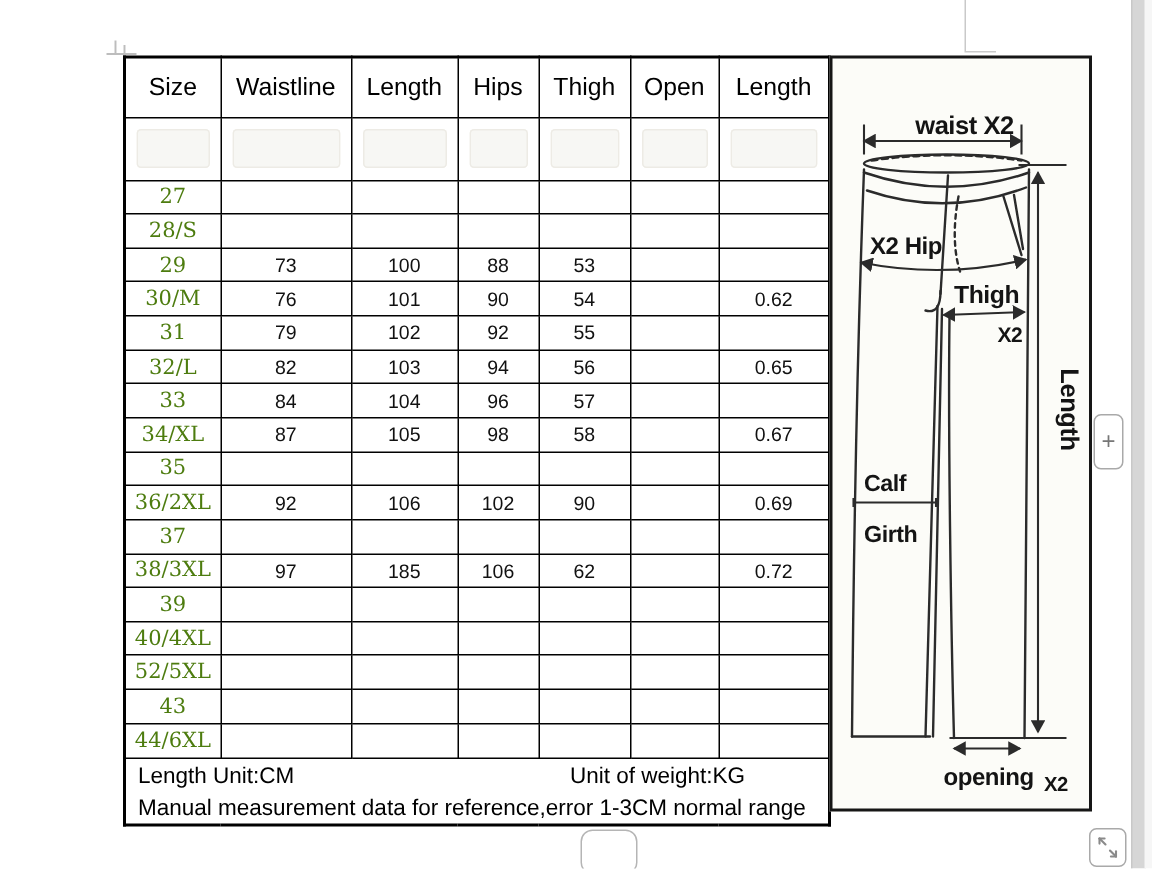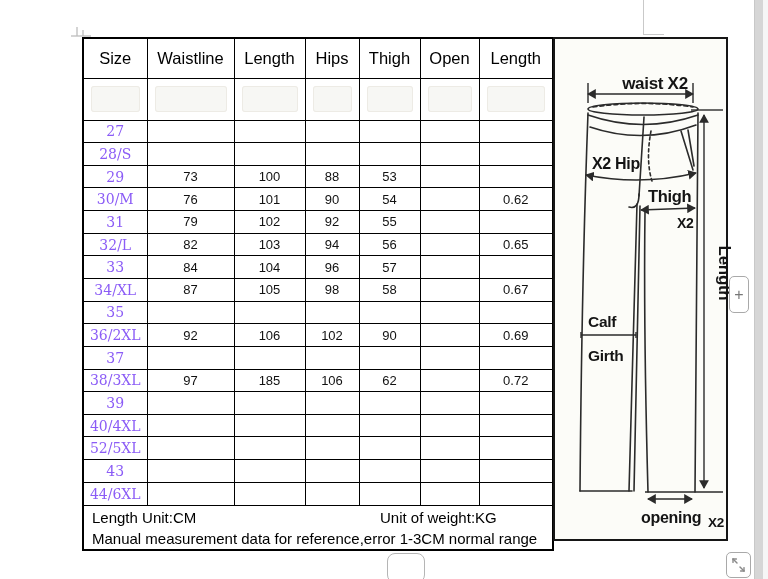--- a/index.html
+++ b/index.html
@@ -20,33 +20,33 @@
   table.size-chart thead tr{height:40px;}
   table.size-chart thead th{
     font-size:16.5px;font-weight:400;color:#000;
     font-family:"Liberation Sans",sans-serif;
   }
   tr.ghost-row{height:42px;}
   .ghost{height:26px;margin:6px 7px;border-radius:3px;background:#f7f7f4;
          box-shadow:inset 0 0 0 1px #edebe5;}
   tr.data-row td{font-size:13px;color:#111;font-family:"Liberation Sans",sans-serif;}
   tr.data-row td.size-col{
-    font-family:"DejaVu Serif",serif;font-size:14px;color:#8b5cf6;
+    font-family:"DejaVu Serif",serif;font-size:14px;color:#4d7c0f;
   }
   tfoot tr{height:45px;}
   tfoot td.footer-cell{text-align:left;vertical-align:top;}
   .footer-line1{position:relative;font-size:15px;color:#000;line-height:21px;
                 padding:1px 0 0 8px;}
   .footer-weight{position:absolute;left:296px;top:1px;}
   .footer-line2{font-size:15px;color:#000;line-height:21px;padding:0 0 0 8px;}
 
   
   .diagram{
     position:absolute;left:553px;top:37px;width:175px;height:504px;
-    background:#fcfcf8;border:2px solid #161616;box-sizing:border-box;padding-left:12px;
+    background:#fcfcf8;border:2px solid #161616;box-sizing:border-box;
   }
   .diagram svg{display:block;width:171px;height:500px;}
   .diagram svg text{
     font-family:"Liberation Sans",sans-serif;font-weight:bold;fill:#141414;
     letter-spacing:-0.3px;
   }
   .garment{stroke:#2b2b2b;stroke-width:1.6;fill:none;stroke-linecap:round;}
   .measure{stroke:#2b2b2b;stroke-width:1.4;fill:none;}
 
   

